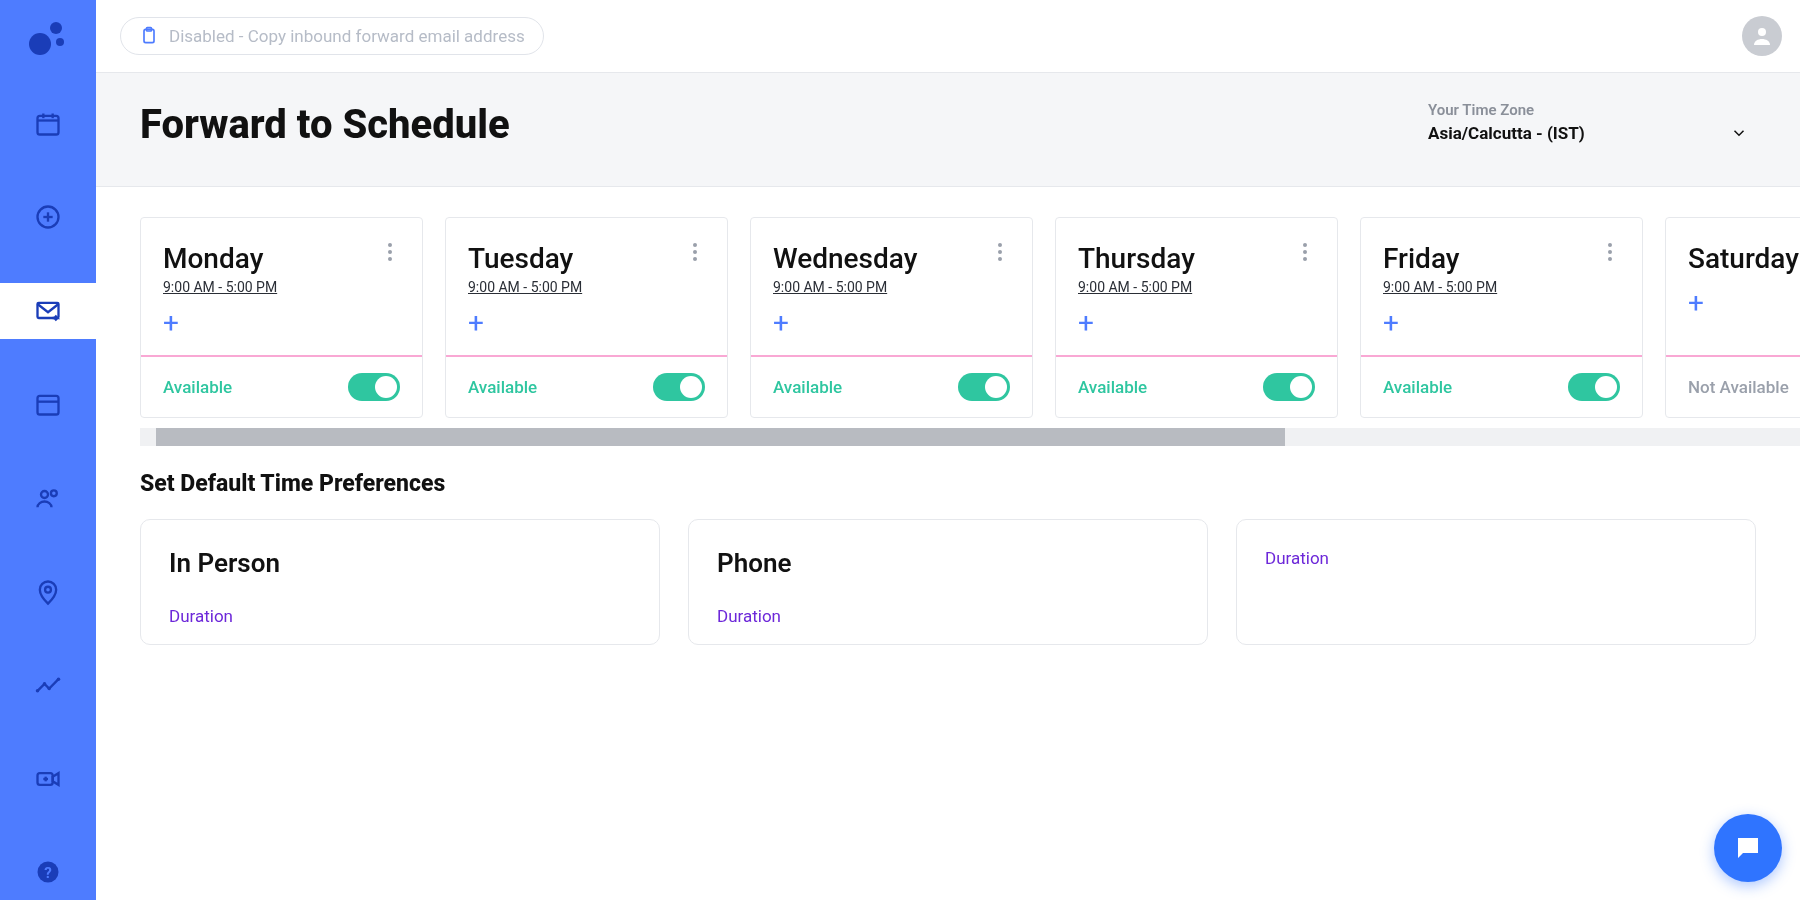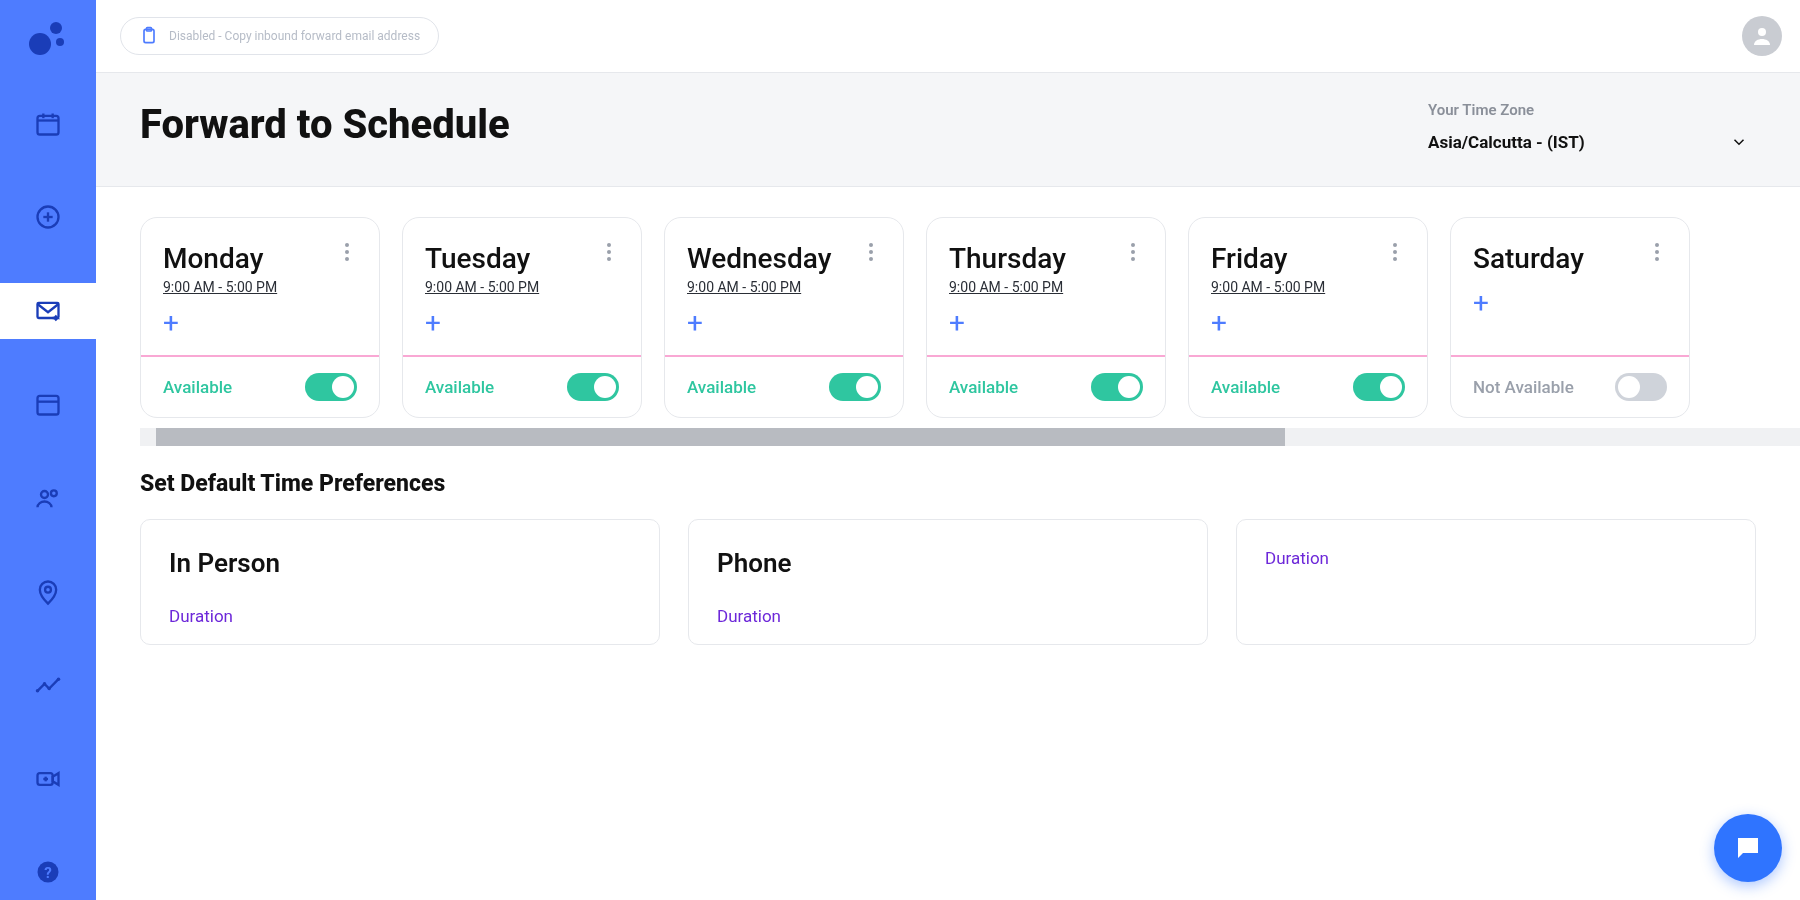--- a/index.html
+++ b/index.html
@@ -8,38 +8,38 @@
 .sidebar { width: 96px; background: #4e7cff; display: flex; flex-direction: column; align-items: center; padding-top: 18px; gap: 38px; flex-shrink: 0; }
 .sidebar .logo { width: 40px; height: 40px; position: relative; }
 .sidebar .logo svg { width: 40px; height: 40px; }
 .sidebar .nav-item { width: 96px; height: 56px; display: flex; align-items: center; justify-content: center; cursor: pointer; }
 .sidebar .nav-item.active { background: #fff; }
 .sidebar .nav-item svg { width: 28px; height: 28px; }
 .sidebar .nav-item .ico-stroke { stroke: #1a3db8; fill: none; stroke-width: 2; }
 .sidebar .nav-item.active .ico-stroke { stroke: #1a3db8; }
 .main { flex: 1; display: flex; flex-direction: column; min-width: 0; }
 .topbar { height: 73px; display: flex; align-items: center; padding: 0 18px 0 24px; gap: 16px; border-bottom: 1px solid #e6e8ec; }
-.copy-pill { display: flex; align-items: center; gap: 10px; border: 1px solid #e1e4ea; border-radius: 999px; padding: 8px 18px; color: #b6bcc7; font-size: 12px; }
+.copy-pill { display: flex; align-items: center; gap: 10px; border: 1px solid #e1e4ea; border-radius: 999px; padding: 8px 18px; color: #b6bcc7; font-size: 17px; }
 .copy-pill .copy-icon { width: 20px; height: 20px; }
 .topbar-spacer { flex: 1; }
 .upgrade-btn { background: #4e7cff; color: #fff; border: none; border-radius: 999px; padding: 12px 24px; font-size: 16px; font-weight: 600; cursor: pointer; letter-spacing: .3px; }
 .avatar { width: 40px; height: 40px; border-radius: 50%; background: #c9ccd2; display: flex; align-items: center; justify-content: center; margin-left: 8px; }
 .avatar svg { width: 24px; height: 24px; fill: #fff; }
 .hero { background: #f5f6f8; border-bottom: 1px solid #e6e8ec; padding: 28px 44px 28px 44px; display: flex; justify-content: space-between; align-items: flex-start; }
 .hero h1 { font-size: 40px; font-weight: 800; color: #111; margin-bottom: 10px; }
 .hero .sub { font-size: 14px; color: #6a707b; }
 .hero .sub a { color: #4e7cff; text-decoration: none; }
 .tz { text-align: left; margin-right: 8px; min-width: 320px; }
-.tz-label { font-size: 15px; color: #8a8f99; font-weight: 600; margin-bottom: 13px; }
+.tz-label { font-size: 15px; color: #8a8f99; font-weight: 600; margin-bottom: 4px; }
 .tz-value { font-size: 17px; font-weight: 700; color: #111; display: flex; align-items: center; justify-content: space-between; cursor: pointer; }
 .tz-value .chev { margin-left: auto; }
 .content { padding: 30px 0 0 44px; overflow: hidden; flex: 1; }
 .section-title { font-size: 23px; font-weight: 800; color: #111; margin-bottom: 22px; }
 .days-row { display: flex; gap: 22px; overflow-x: auto; padding-bottom: 6px; padding-right: 44px; }
-.day-card { width: 240px; flex-shrink: 0; border: 1px solid #e6e8ec; border-radius: 17px; background: #fff; display: flex; flex-direction: column; }
+.day-card { width: 283px; flex-shrink: 0; border: 1px solid #e6e8ec; border-radius: 4px; background: #fff; display: flex; flex-direction: column; }
 .day-card .card-top { padding: 24px 22px 18px 22px; flex: 1; }
 .day-card .card-head { display: flex; justify-content: space-between; align-items: flex-start; }
 .day-card .day-name { font-size: 28px; font-weight: 500; color: #111; }
 .kebab { width: 20px; height: 20px; cursor: pointer; display: flex; flex-direction: column; align-items: center; justify-content: center; gap: 3px; }
 .kebab span { width: 4px; height: 4px; border-radius: 50%; background: #9aa0ab; }
 .time-range { font-size: 14px; color: #2a2e36; margin-top: 4px; text-decoration: underline; }
 .add-slot { color: #4e7cff; font-size: 28px; font-weight: 400; margin-top: 14px; cursor: pointer; line-height: 1; }
 .card-foot { border-top: 2px solid #f9a8d4; padding: 16px 22px; display: flex; align-items: center; justify-content: space-between; }
 .avail-label { font-size: 17px; font-weight: 500; }
 .avail-label.on { color: #2fc6a0; }

